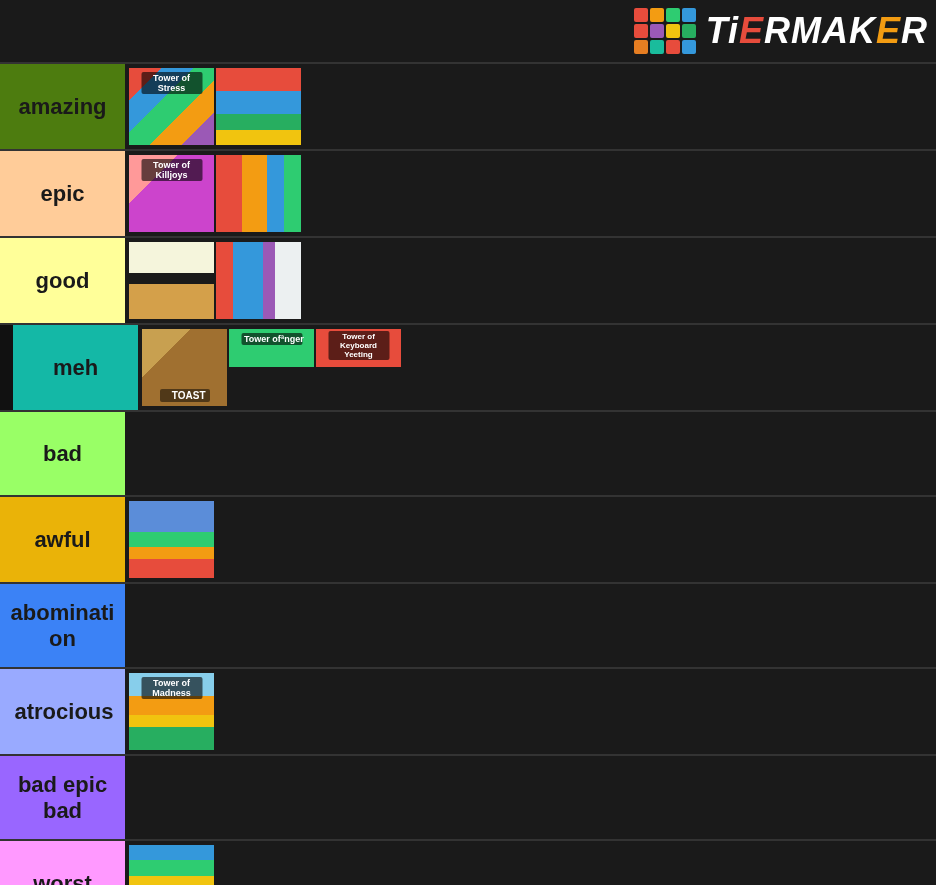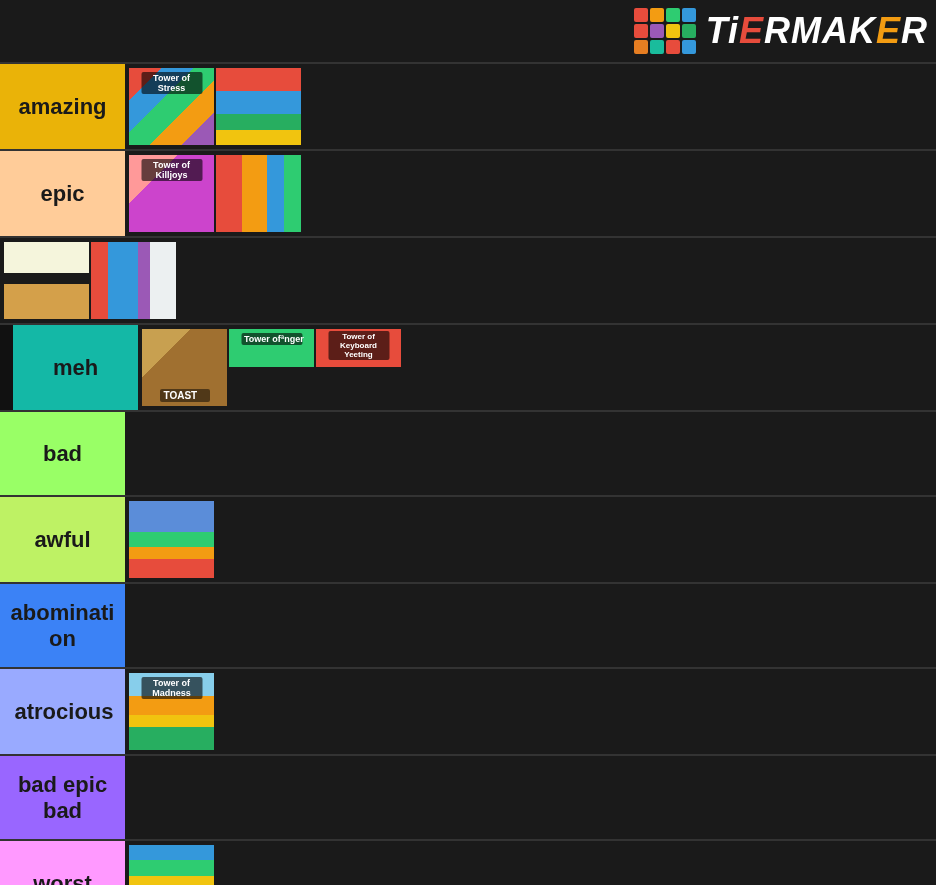--- a/index.html
+++ b/index.html
@@ -278,21 +278,21 @@
           <div class="logo-cell" style="background: rgb(52, 152, 219);"></div>
         </div>
       <span class="logo-text">
         Ti<span style="color:#e74c3c;">E</span>RMAK<span style="color:#f39c12;">E</span>R
       </span>
     </div>
   </div>
 
   <div id="tiers-container">
       <div class="tier-row">
-        <div class="tier-label" style="background: #eab308;">amazing</div>
+        <div class="tier-label" style="background: #4d7c0f;">amazing</div>
         <div class="tier-items">
           <div class="tier-item">
             <div class="img-stress"></div>
           </div>
           <div class="tier-item">
             <div class="img-amazing-second"></div>
           </div>
         </div>
       </div>
       <div class="tier-row">
@@ -300,51 +300,52 @@
         <div class="tier-items">
           <div class="tier-item">
             <div class="img-killjoys"></div>
           </div>
           <div class="tier-item">
             <div class="img-epic-second"></div>
           </div>
         </div>
       </div>
       <div class="tier-row">
+        <div class="tier-label" style="background: rgb(255, 255, 153);">good</div>
         <div class="tier-items">
           <div class="tier-item">
             <div class="img-good1"></div>
           </div>
           <div class="tier-item">
             <div class="img-good2"></div>
           </div>
         </div>
       </div>
       <div class="tier-row">
         <div class="tier-label" style="background: #14b8a6; margin-left: 13px;">meh</div>
         <div class="tier-items">
           <div class="tier-item">
             <div class="img-toast" style="background: linear-gradient(135deg, rgb(200, 160, 80) 30%, rgb(160, 112, 48) 30%); display: flex; align-items: center; justify-content: center; position: relative;">
-              <div style="position: absolute; bottom: 4px; left: 50%; transform: translateX(-50%); font-size: 10px; font-weight: bold; color: white; background: rgba(0, 0, 0, 0.5); padding: 1px 4px; border-radius: 2px; width: 50px; text-align: left;">TOAST</div>
+              <div style="position: absolute; bottom: 4px; left: 50%; transform: translateX(-50%); font-size: 10px; font-weight: bold; color: white; background: rgba(0, 0, 0, 0.5); padding: 1px 4px; border-radius: 2px; width: 50px; text-align: right;">TOAST</div>
             </div>
           </div>
           <div class="tier-item">
             <div class="img-anger"></div>
           </div>
           <div class="tier-item">
             <div class="img-keyboard"></div>
           </div>
         </div>
       </div>
       <div class="tier-row">
         <div class="tier-label" style="background: rgb(153, 255, 102);">bad</div>
         <div class="tier-items"></div>
       </div>
       <div class="tier-row">
-        <div class="tier-label" style="background: #bef264;">awful</div>
+        <div class="tier-label" style="background: #eab308;">awful</div>
         <div class="tier-items">
           <div class="tier-item">
             <div class="img-awful"></div>
           </div>
         </div>
       </div>
       <div class="tier-row">
         <div class="tier-label" style="background: #3b82f6;">abomination</div>
         <div class="tier-items"></div>
       </div>

